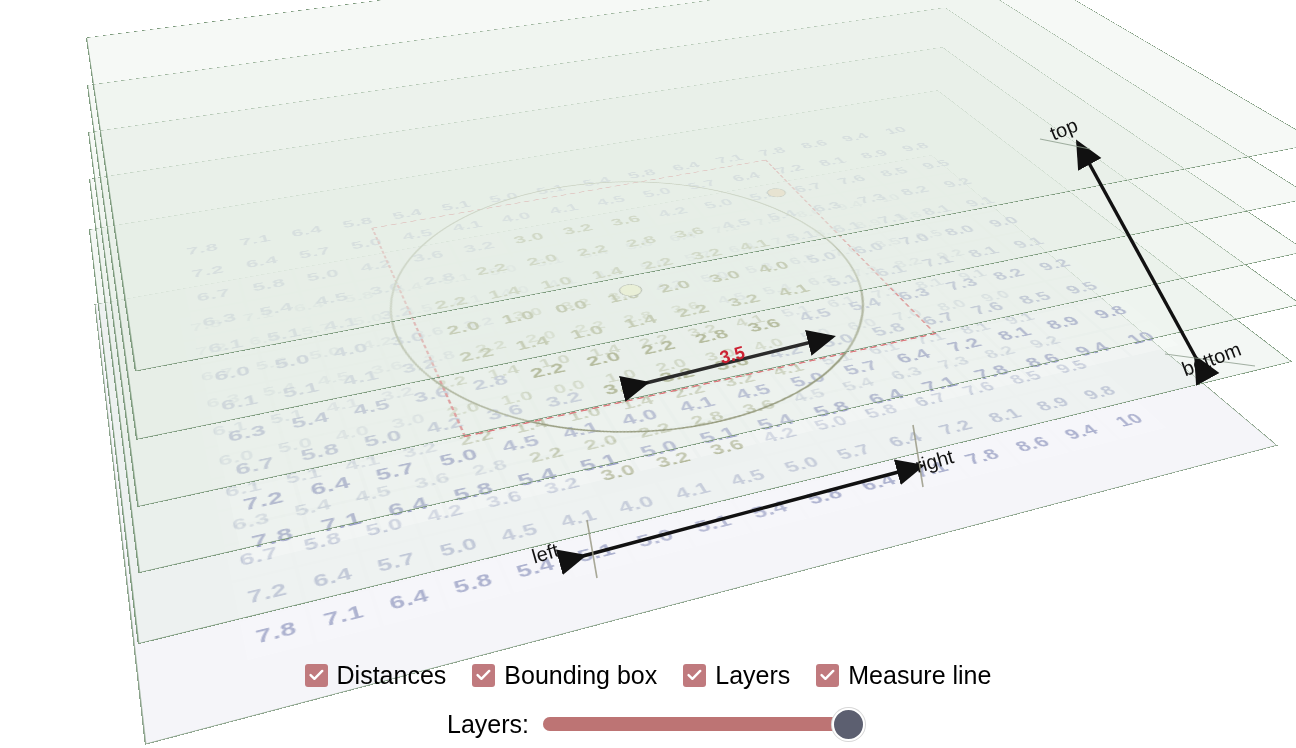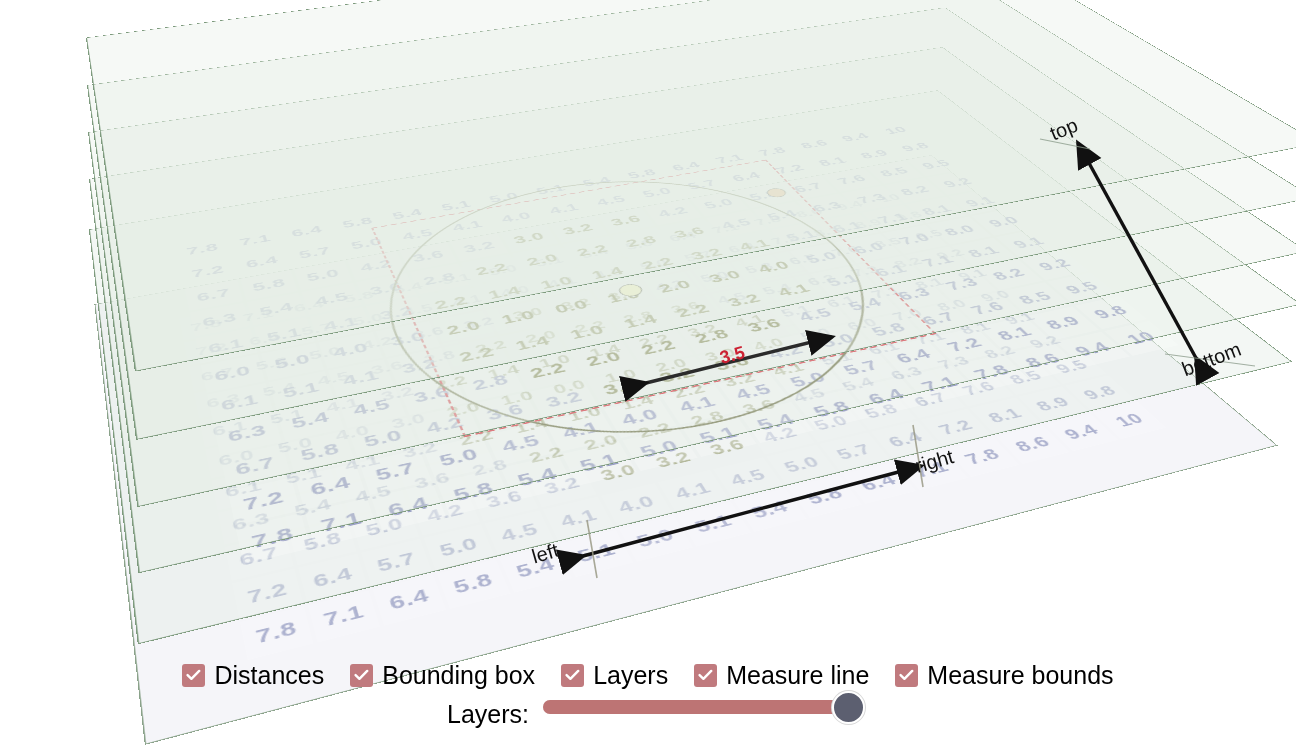--- a/index.html
+++ b/index.html
@@ -149,21 +149,21 @@
   }
   .box svg { display: block; }
   .cklabel {
     font-size: 25px;
     color: #000;
     font-family: "Liberation Sans", sans-serif;
     line-height: 1;
   }
   #sliderrow {
     display: flex;
-    align-items: flex-start;
+    align-items: center;
     justify-content: center;
     gap: 14px;
     height: 48px;
   }
   #sliderlabel {
     font-size: 25px;
     color: #000;
   }
   #track {
     position: relative;
@@ -634,28 +634,20 @@
           <span class="cklabel">Layers</span>
         </label>
         <label class="ck">
           <span class="box" style="background: rgb(192, 122, 126);">
             <svg width="15" height="12" viewBox="0 0 15 12">
               <path d="M1.6 6.1 L5.4 9.8 L13.2 1.9" stroke="#fff" stroke-width="2.4" fill="none" stroke-linecap="round" stroke-linejoin="round"></path>
             </svg>
           </span>
           <span class="cklabel">Measure line</span>
         </label>
-        <label class="ck">
-          <span class="box" style="background: rgb(192, 122, 126);">
-            <svg width="15" height="12" viewBox="0 0 15 12">
-              <path d="M1.6 6.1 L5.4 9.8 L13.2 1.9" stroke="#fff" stroke-width="2.4" fill="none" stroke-linecap="round" stroke-linejoin="round"></path>
-            </svg>
-          </span>
-          <span class="cklabel">Measure bounds</span>
-        </label>
       </div>
 
     <div id="sliderrow">
       <span id="sliderlabel">Layers:</span>
       <div id="track">
         <div id="fill" style="width: 100%; background: rgb(189, 116, 116);"></div>
         <div id="thumb" style="left: 100%; background: rgb(92, 95, 112);"></div>
       </div>
     </div>
   </div>

